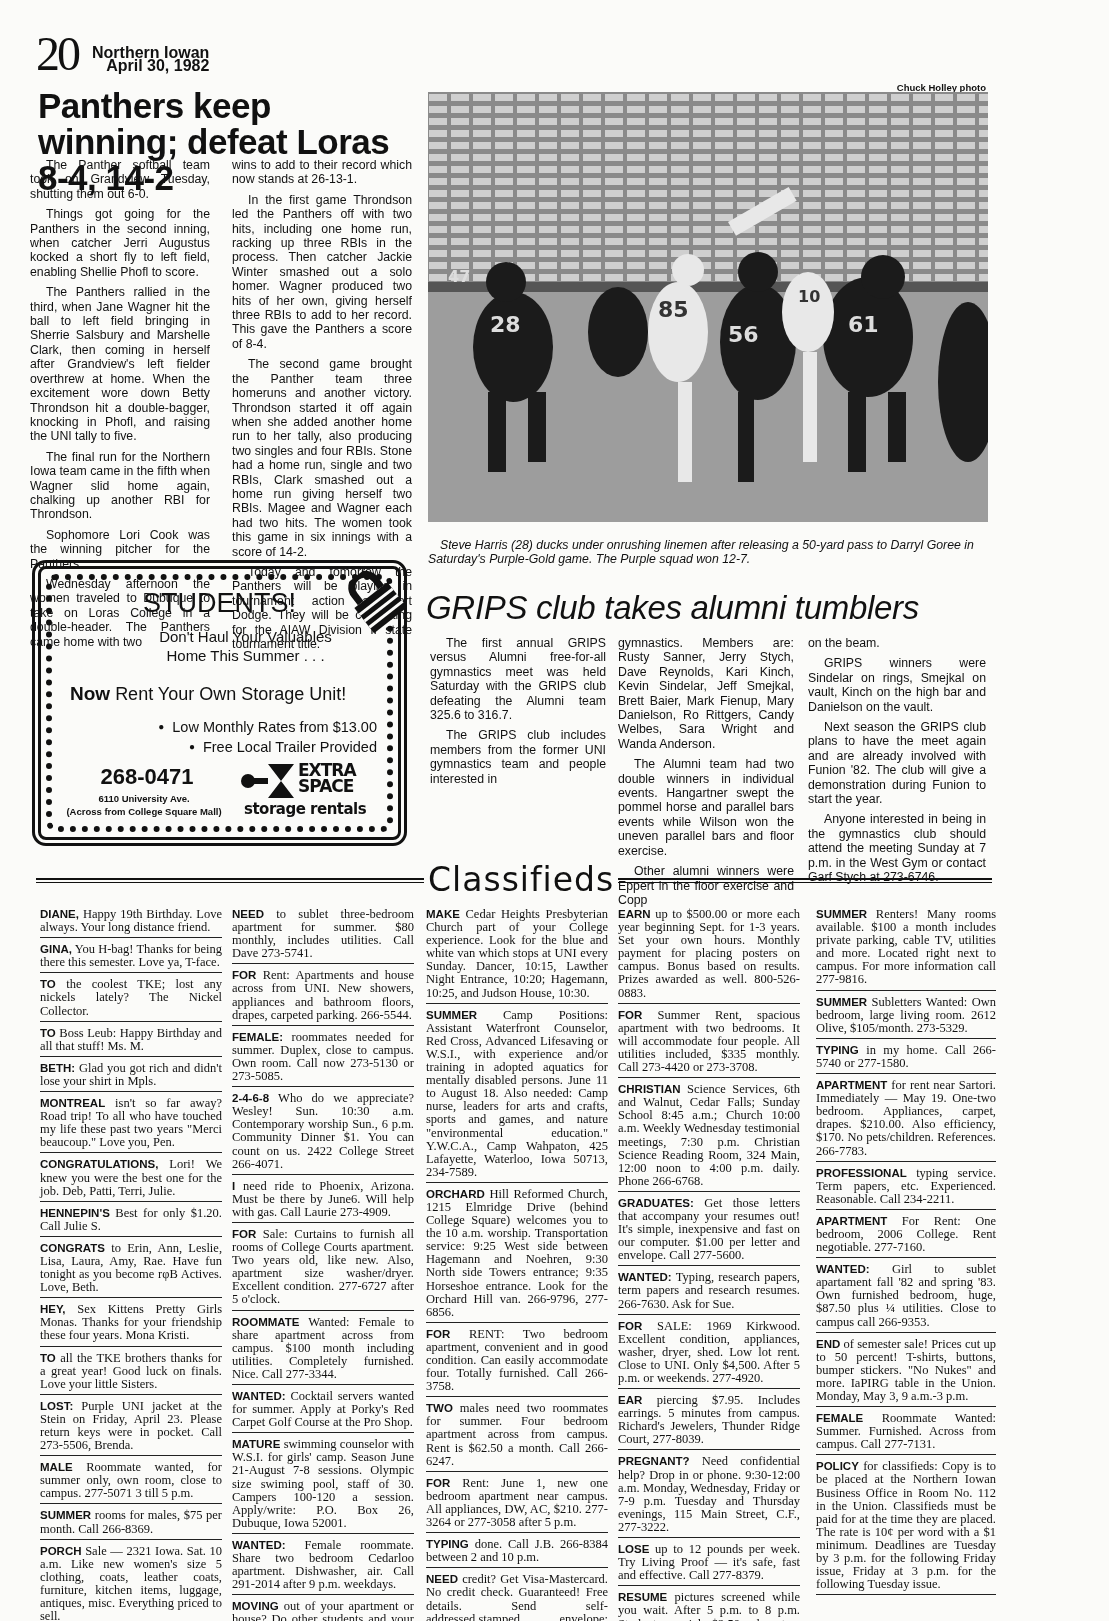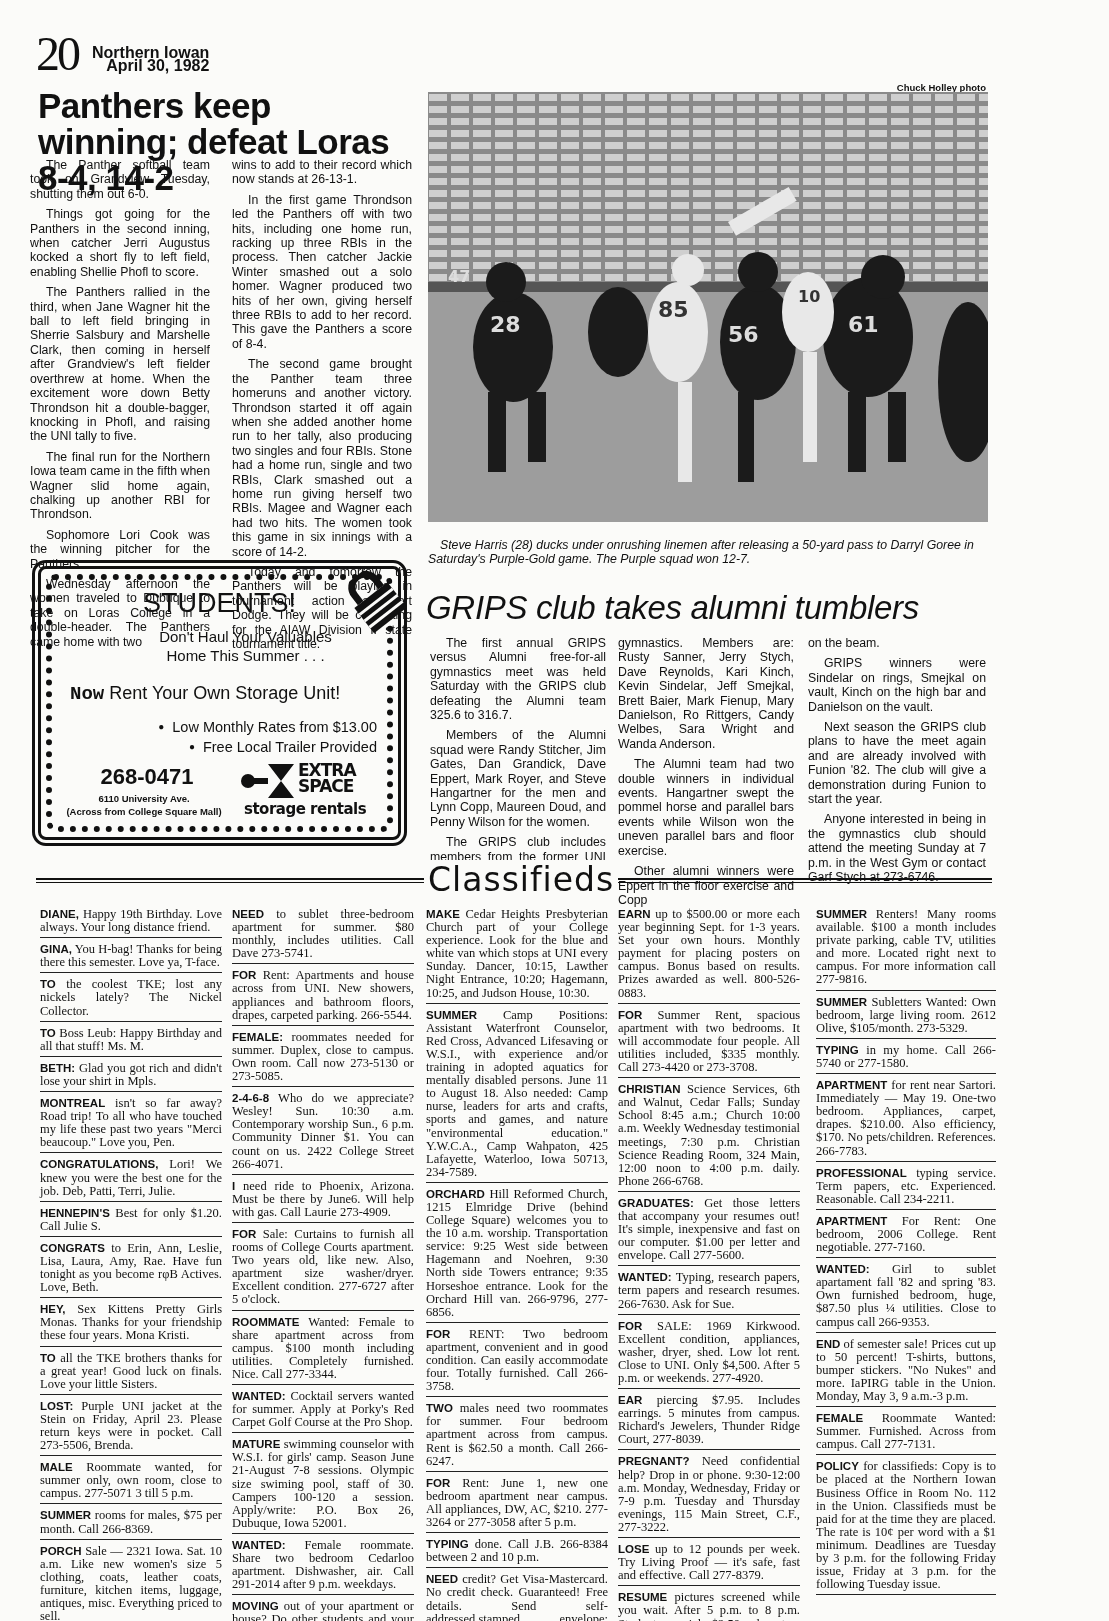--- a/index.html
+++ b/index.html
@@ -15,21 +15,21 @@
   .photo { left: 428px; top: 92px; width: 560px; height: 430px; background: #6b6b6b; overflow: hidden; }
   .caption { left: 428px; top: 538px; width: 560px; font-size: 12.3px; line-height: 14.4px; font-style: italic; }
   .caption span { padding-left: 12px; }
   .ad { left: 32px; top: 560px; width: 375px; height: 286px; }
   .ad-inner { position: absolute; left: 14px; top: 14px; right: 14px; bottom: 14px; border: 6px dotted #111; border-radius: 10px; }
   .ad-chain { position: absolute; inset: 0; border: 9px double #111; border-radius: 14px; }
   .ad-content { position: absolute; left: 30px; top: 28px; right: 30px; bottom: 20px; text-align: center; }
   .ad-title { font-size: 27px; font-weight: normal; margin-top: 0; }
   .ad-sub { font-size: 15px; line-height: 19px; margin-top: 8px; text-align: center; padding-left: 52px; }
   .ad-now { font-size: 18px; margin-top: 18px; text-align: left; padding-left: 8px; }
-  .ad-now b { font-size: 19px; font-family: Liberation Mono, monospace; }
+  .ad-now b { font-size: 19px; }
   .ad-list { list-style: none; padding: 0 0 0 50px; margin: 12px 0 0 0; text-align: right; font-size: 14.5px; line-height: 19px; }
   .ad-list li::before { content: "\25CF"; font-size: 10px; margin-right: 8px; vertical-align: 2px; }
   .ad-phone { position: absolute; left: 30px; top: 204px; width: 170px; text-align: center; font-size: 22px; font-weight: bold; }
   .ad-addr { position: absolute; left: 12px; top: 232px; width: 200px; text-align: center; font-size: 9.5px; font-weight: bold; line-height: 13px; }
   .ad-logo { position: absolute; left: 208px; top: 200px; width: 130px; height: 60px; }
   .logo-word { position: absolute; left: 58px; top: 2px; font-size: 17px; font-weight: 900; line-height: 16px; letter-spacing: -1px; font-family: "DejaVu Sans", sans-serif; }
   .logo-sub { position: absolute; left: 4px; top: 40px; font-size: 15px; font-weight: bold; letter-spacing: -0.5px; font-family: "DejaVu Sans", sans-serif; }
   .padlock { position: absolute; right: 6px; top: 10px; width: 54px; height: 58px; transform: rotate(-38deg); }
   .headline2 { left: 426px; top: 588px; width: 570px; font-size: 33px; font-style: italic; line-height: 40px; letter-spacing: -0.3px; }
   .classifieds-rule { left: 36px; top: 878px; width: 956px; height: 10px; }
@@ -154,21 +154,20 @@
       <div>EXTRA</div>
       <div>SPACE</div>
     </div>
     <div class="logo-sub">storage rentals</div>
   </div>
 </div>
 
 <h2 class="abs headline2" style="margin:0; font-weight:normal">GRIPS club takes alumni tumblers</h2>
 <div class="abs col" style="left:430px; top:636px; width:176px;" id="gr-col1">
     <p>The first annual GRIPS versus Alumni free-for-all gymnastics meet was held Saturday with the GRIPS club defeating the Alumni team 325.6 to 316.7.</p>
-    <p>Members of the Alumni squad were Randy Stitcher, Jim Gates, Dan Grandick, Dave Eppert, Mark Royer, and Steve Hangartner for the men and Lynn Copp, Maureen Doud, and Penny Wilson for the women.</p>
     <p>The GRIPS club includes members from the former UNI gymnastics team and people interested in</p>
   </div>
 <div class="abs col" style="left:618px; top:636px; width:176px;" id="gr-col2">
     <p style="text-indent: 0px;">gymnastics. Members are: Rusty Sanner, Jerry Stych, Dave Reynolds, Kari Kinch, Kevin Sindelar, Jeff Smejkal, Brett Baier, Mark Fienup, Mary Danielson, Ro Rittgers, Candy Welbes, Sara Wright and Wanda Anderson.</p>
     <p>The Alumni team had two double winners in individual events. Hangartner swept the pommel horse and parallel bars events while Wilson won the uneven parallel bars and floor exercise.</p>
     <p>Other alumni winners were Eppert in the floor exercise and Copp</p>
   </div>
 <div class="abs col" style="left:808px; top:636px; width:178px;" id="gr-col3">
     <p style="text-indent: 0px;">on the beam.</p>
     <p>GRIPS winners were Sindelar on rings, Smejkal on vault, Kinch on the high bar and Danielson on the vault.</p>

